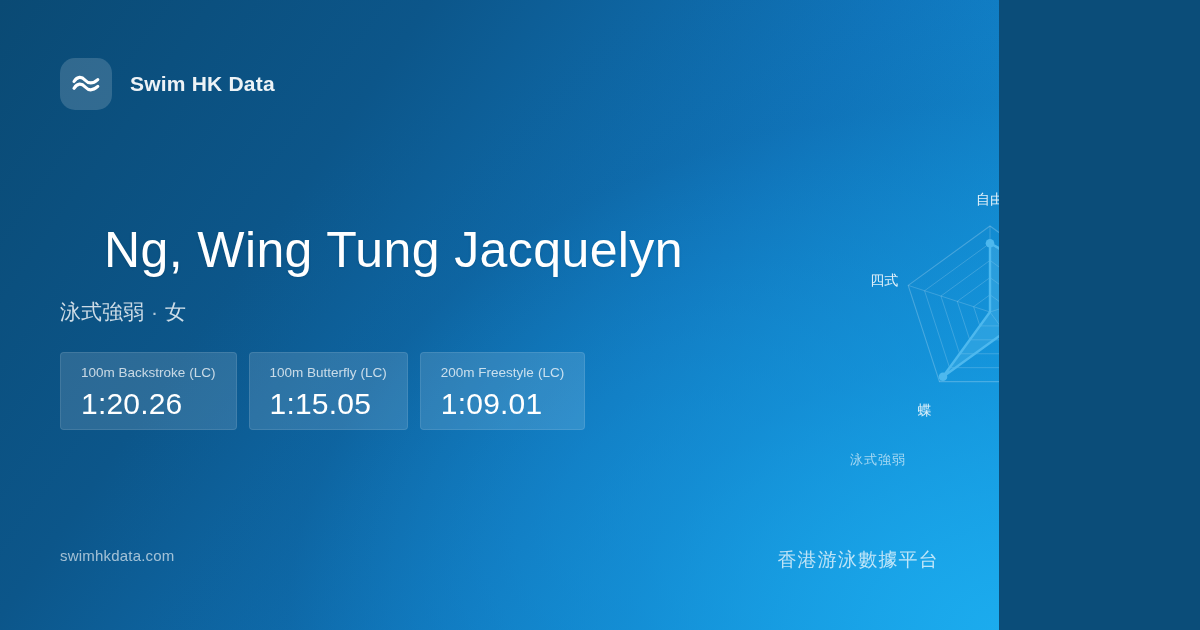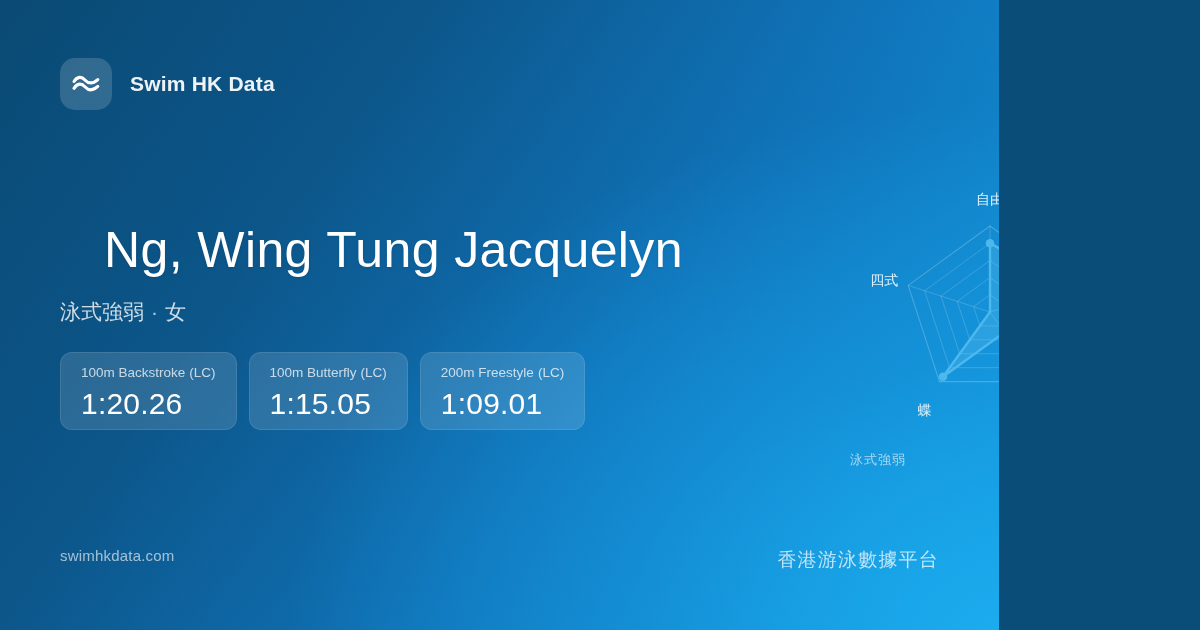--- a/index.html
+++ b/index.html
@@ -51,21 +51,21 @@
   .subline .dot { padding:0 7px; opacity:0.85; }
 
   
   .stats {
     position:absolute; left:60px; top:352px;
     display:flex; gap:12px; align-items:stretch;
   }
   .stat {
     height:78px;
     padding:13px 20px 0 20px;
-    border-radius:12px;
+    border-radius:4px;
     background: rgba(255,255,255,0.135);
     border: 1px solid rgba(255,255,255,0.10);
     display:flex; flex-direction:column; justify-content:flex-start;
   }
   .stat-label {
     font-size:13.5px; font-weight:400;
     color:rgba(255,255,255,0.74);
     white-space:nowrap; line-height:1.1;
   }
   .stat-label .course { padding-left:4px; }

